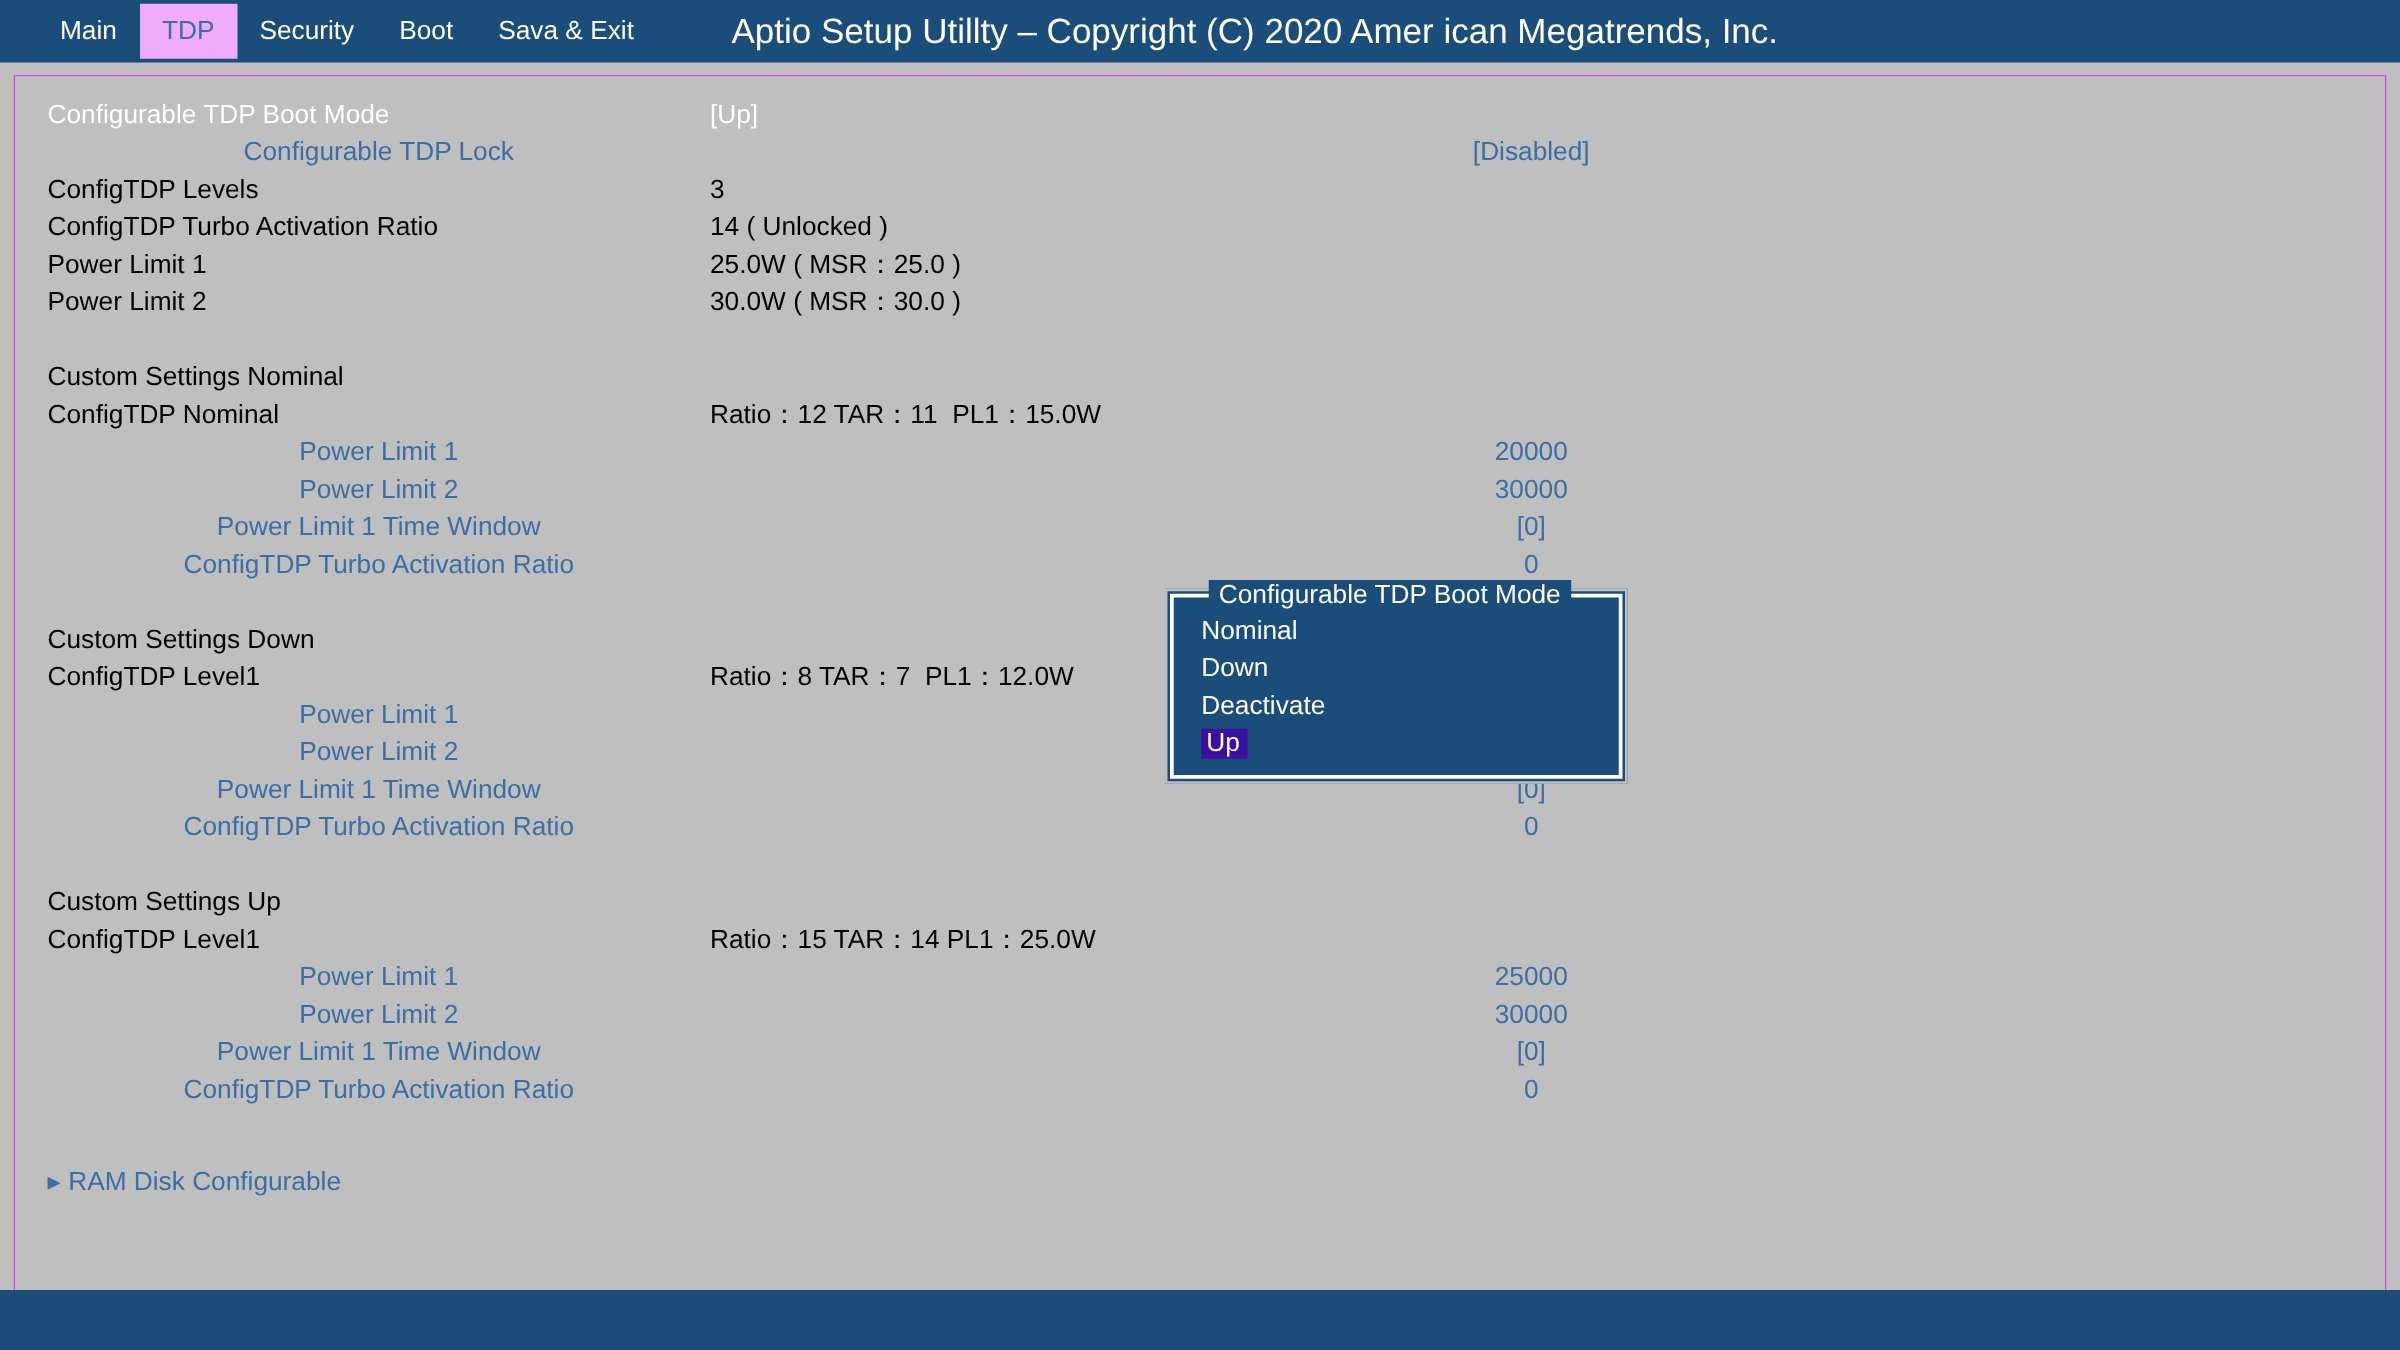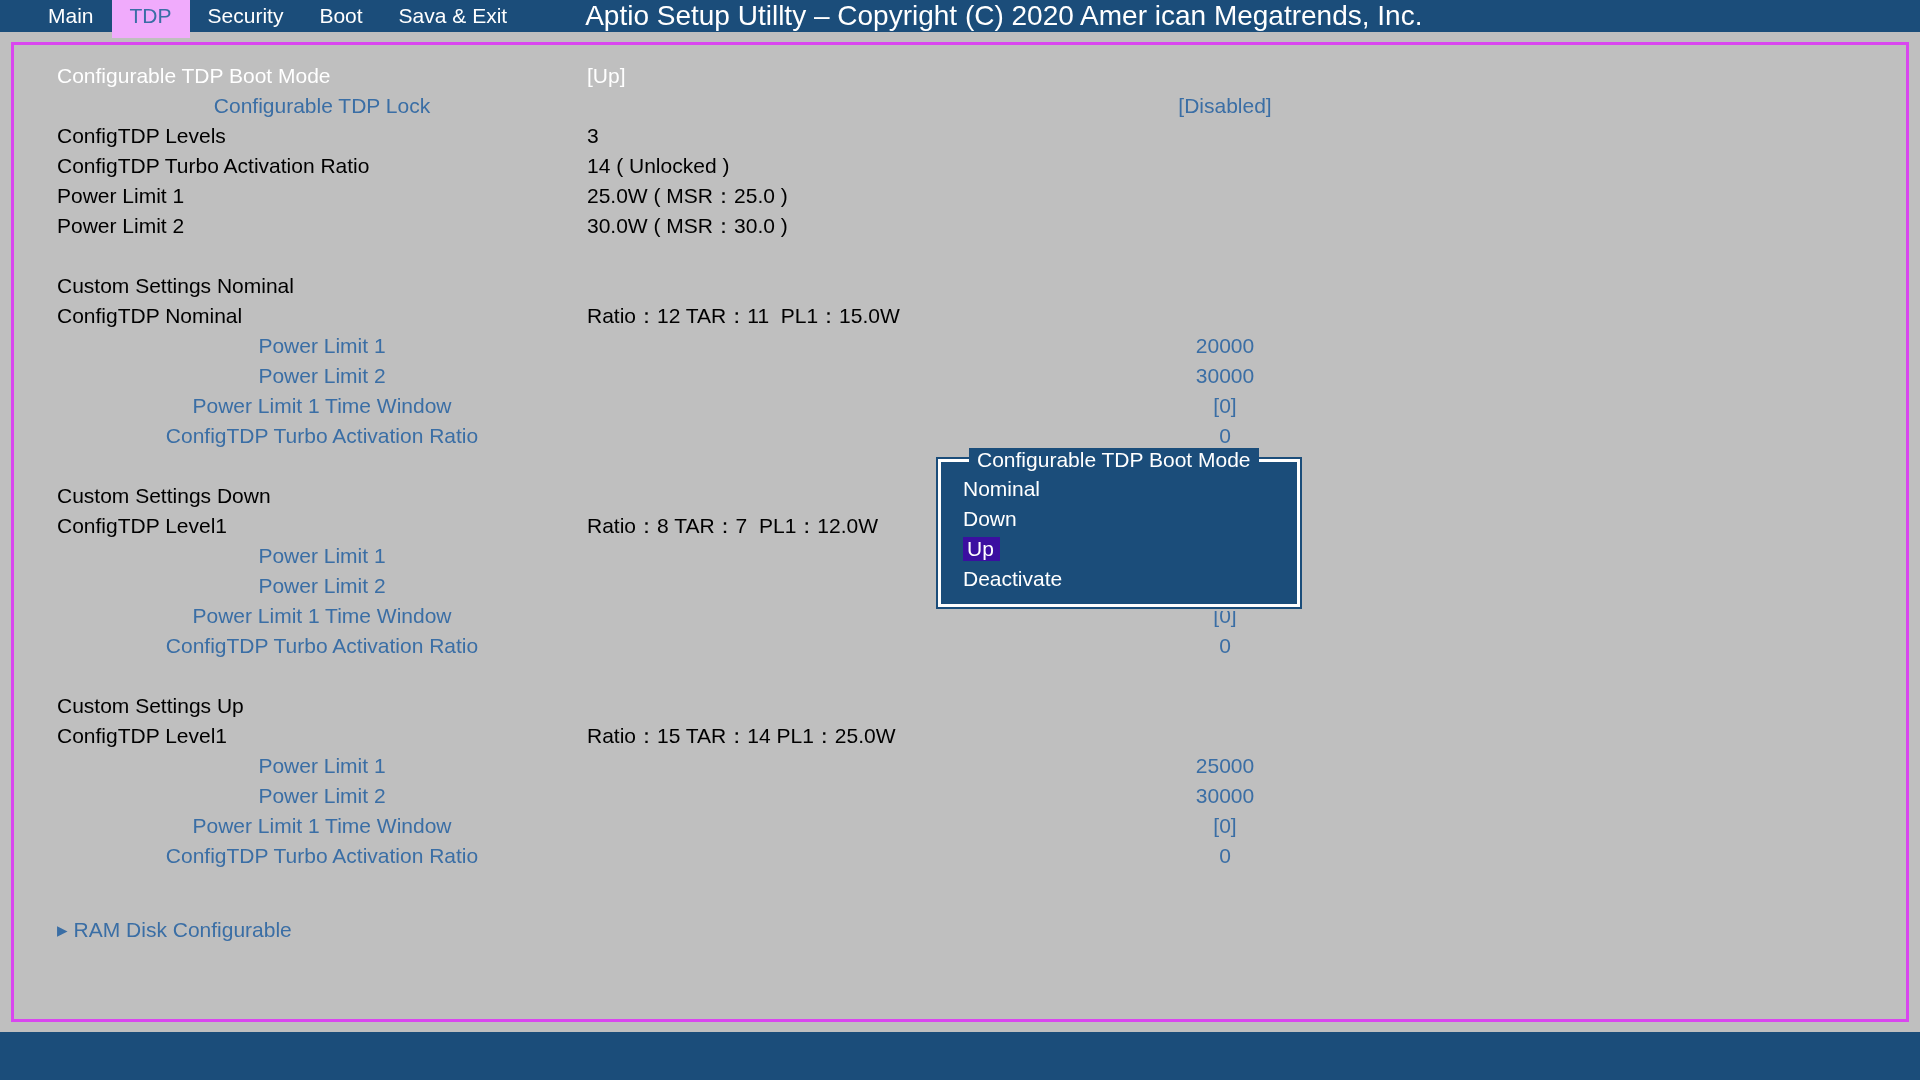--- a/index.html
+++ b/index.html
@@ -7,21 +7,21 @@
     font-family: "Segoe UI", Arial, sans-serif;
     background: #bfbfbf;
     width: 1920px;
     height: 1080px;
     overflow: hidden;
     font-size: 21px;
   }
   .header-bar {
     background: #1b4d7a;
     color: #fff;
-    height: 32px;
+    height: 50px;
     display: flex;
     align-items: center;
     padding: 0 30px;
     text-align: center;
   }
   .tabs {
     display: flex;
     align-items: center;
     gap: 0;
   }
@@ -36,23 +36,23 @@
   }
   .title-text {
     margin-left: 60px;
     font-size: 28px;
   }
   .content-wrap {
     padding: 10px 11px 0 11px;
   }
   .panel {
     background: #bfbfbf;
-    border: 3px solid #d946ef;
+    border: 1px solid #d946ef;
     height: 980px;
-    padding: 16px 43px;
+    padding: 16px 26px;
     position: relative;
   }
   .row {
     display: flex;
     line-height: 30px;
     white-space: pre;
   }
   .label-col {
     width: 530px;
     flex: 0 0 auto;
@@ -234,21 +234,21 @@
       <span class="txt-blue">RAM Disk Configurable</span>
     </div>
 
     <div class="popup">
       <div class="popup-inner">
         <div class="popup-title-wrap">
           <span class="popup-title">Configurable TDP Boot Mode</span>
         </div>
         <div class="popup-item"><span>Nominal</span></div>
         <div class="popup-item"><span>Down</span></div>
+        <div class="popup-item"><span>Deactivate</span></div>
         <div class="popup-item selected"><span>Up</span></div>
-        <div class="popup-item"><span>Deactivate</span></div>
       </div>
     </div>
 
   </div>
 </div>
 
 <div class="footer-bar"></div>
 
 </body></html>

